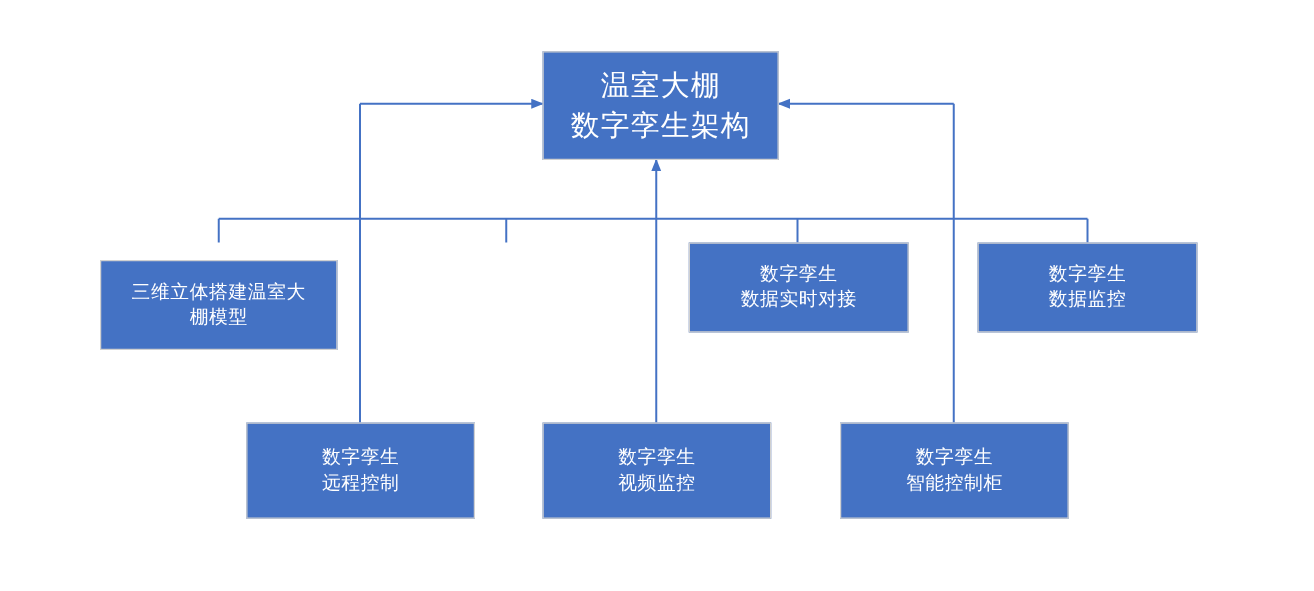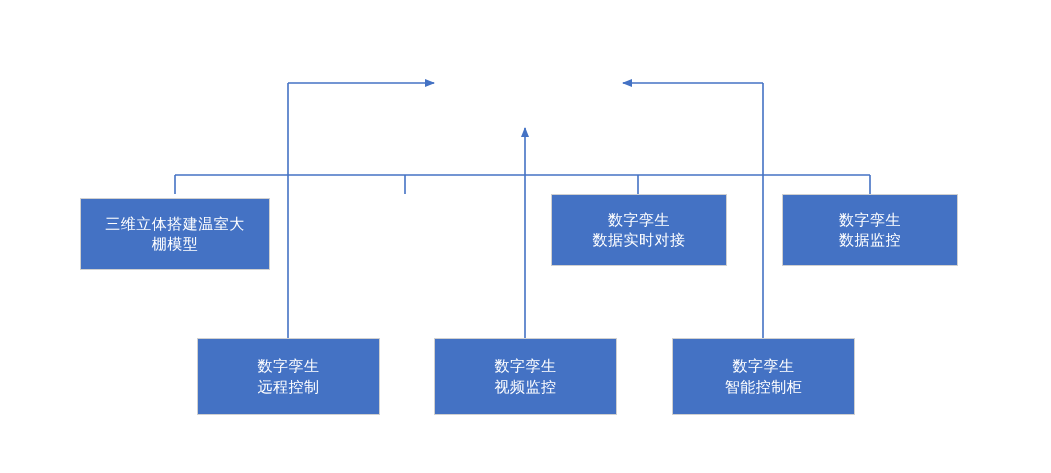--- a/index.html
+++ b/index.html
@@ -77,22 +77,26 @@
         <line x1="638" y1="175" x2="638" y2="194"></line>
         <line x1="870" y1="175" x2="870" y2="194"></line>
         <line x1="288" y1="338" x2="288" y2="83"></line>
         <line x1="288" y1="83" x2="434" y2="83" marker-end="url(#arrow-right)"></line>
         <line x1="763" y1="338" x2="763" y2="83"></line>
         <line x1="763" y1="83" x2="623" y2="83" marker-end="url(#arrow-left)"></line>
         <line x1="525" y1="338" x2="525" y2="128" marker-end="url(#arrow-up)"></line>
       </g>
   </svg>
 
+  <div class="node root" style="left: 434px; top: 41px; width: 189px; height: 87px; background: rgb(68, 114, 196); color: rgb(255, 255, 255); border-color: rgb(208, 208, 208);">
+    <span>温室大棚
+数字孪生架构</span>
+  </div>
 
-  <div class="node level2" style="left: 80px; top: 198px; width: 190px; height: 72px; background: rgb(68, 114, 196); color: rgb(255, 255, 255); border-color: rgb(208, 208, 208);">
+  <div class="node level2" style="left: 80px; top: 208px; width: 190px; height: 72px; background: rgb(68, 114, 196); color: rgb(255, 255, 255); border-color: rgb(208, 208, 208);">
     <span>三维立体搭建温室大
 棚模型</span>
   </div>
   <div class="node level2" style="left: 551px; top: 194px; width: 176px; height: 72px; background: rgb(68, 114, 196); color: rgb(255, 255, 255); border-color: rgb(208, 208, 208);">
     <span>数字孪生
 数据实时对接</span>
   </div>
   <div class="node level2" style="left: 782px; top: 194px; width: 176px; height: 72px; background: rgb(68, 114, 196); color: rgb(255, 255, 255); border-color: rgb(208, 208, 208);">
     <span>数字孪生
 数据监控</span>

